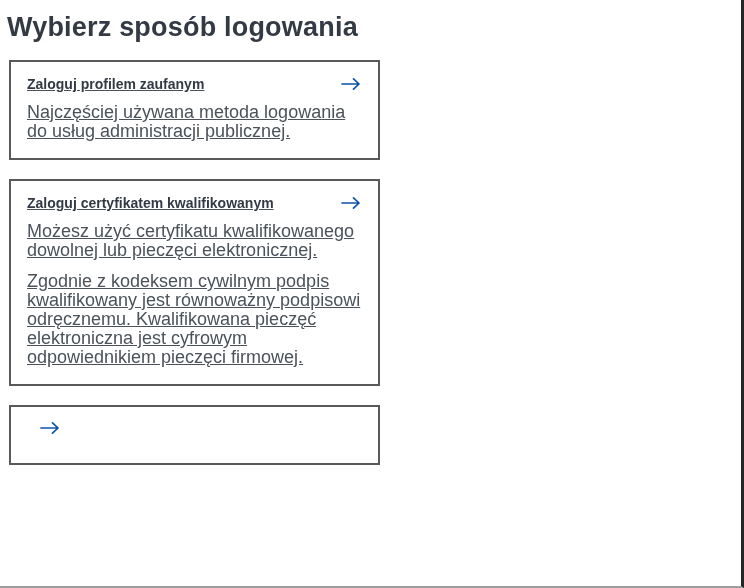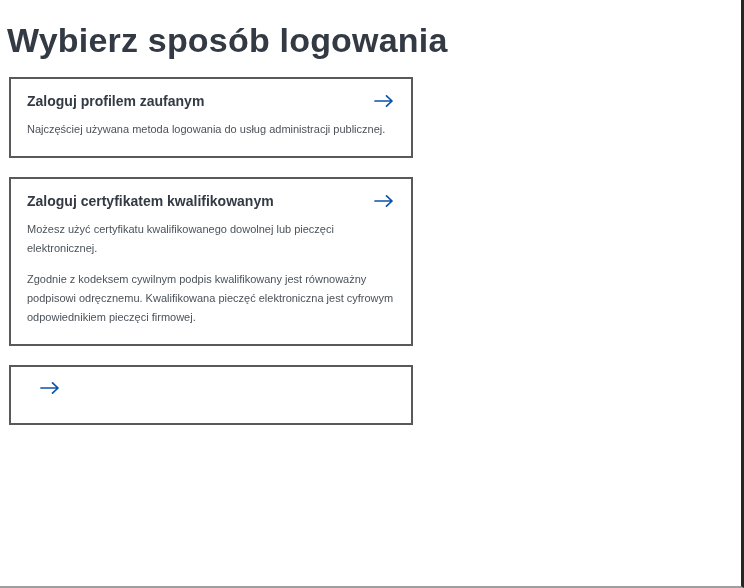--- a/index.html
+++ b/index.html
@@ -16,38 +16,39 @@
     width:744px;height:588px;
     background:#ffffff;
     font-family:"Liberation Sans", sans-serif;
     color:var(--body);
     border-right:3px solid var(--frame-right);
     border-bottom:2px solid var(--frame-bottom);
     overflow:hidden;
   }
   main{padding:9px 7px 0 7px;}
   h1{
-    font-size:34px;
+    font-size:27px;
     font-weight:700;
     color:var(--heading);
-    margin:12px 0 17px 0;
+    margin:3px 0 17px 0;
     letter-spacing:.2px;
   }
   .intro{
     font-size:13.5px;
     line-height:19px;
     margin:0 0 19px 0;
     max-width:733px;
   }
   .cards{
     display:flex;
     flex-direction:column;
     gap:19px;
-    width:404px;
+    width:371px;
     margin-left:2px;
+    text-decoration:underline;
   }
   .card{
     border:2px solid var(--card-border);
     background:#ffffff;
     padding:14px 16px 17px 16px;
     cursor:pointer;
   }
   .card-head{
     display:flex;
     justify-content:space-between;
@@ -61,21 +62,21 @@
     margin:0;
   }
   .arrow{
     flex:0 0 auto;
     display:inline-flex;
     align-items:center;
     margin-left:12px;
   }
   .arrow svg path{stroke:var(--arrow);}
   .card p{
-    font-size:11px;
+    font-size:18px;
     line-height:19px;
     margin:8px 0 12px 0;
     max-width:372px;
   }
   .card p:last-child{margin-bottom:0;}
 </style>
 </head>
 <body>
 
 <main>

